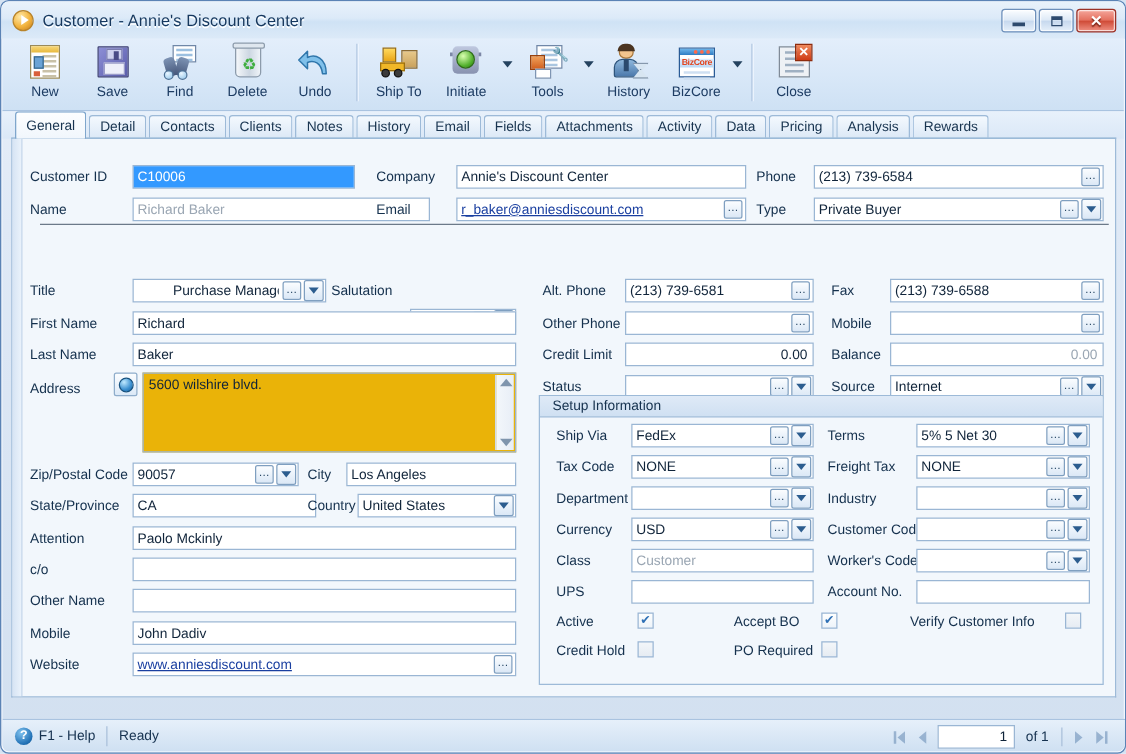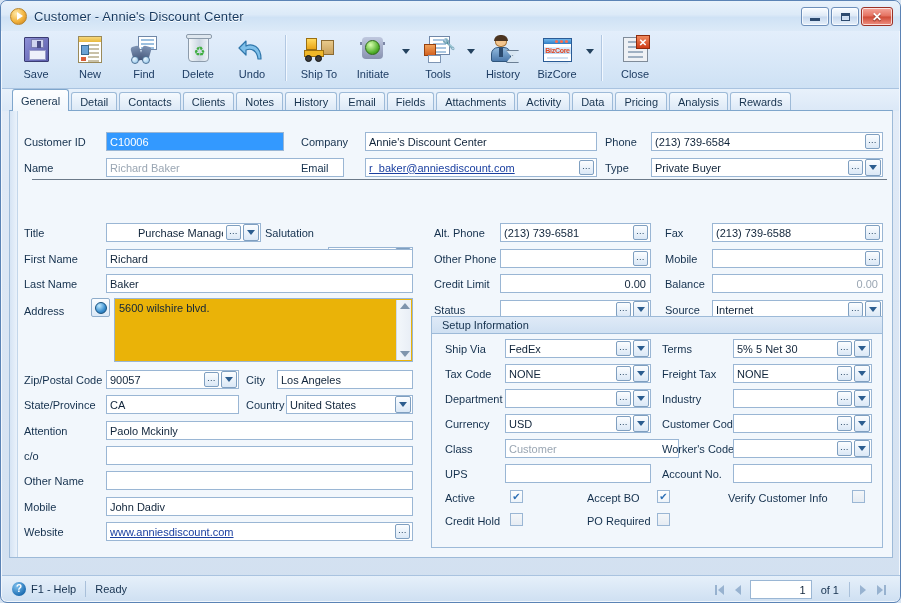--- a/index.html
+++ b/index.html
@@ -323,42 +323,42 @@
       <div class="wbtn close">
           <span class="close-glyph">✕</span>
         </div>
     </div>
   </div>
 
   <div class="toolbar">
 
     <div class="tb-item">
       <div class="tb-ico">
-        <div class="ic-disk">
-            <div class="sh"></div>
-            <div class="lbl"></div>
-          </div>
-      </div>
-      <div class="tb-lbl">Save</div>
-    </div>
-
-    <div class="tb-item">
-      <div class="tb-ico">
         <div class="ic-doc">
             <div class="hdr"></div>
             <div class="ln"></div>
             <div class="ln"></div>
             <div class="ln"></div>
             <div class="ln"></div>
             <div class="ln"></div>
             <div class="ph"></div>
             <div class="sq"></div>
           </div>
       </div>
       <div class="tb-lbl">New</div>
+    </div>
+
+    <div class="tb-item">
+      <div class="tb-ico">
+        <div class="ic-disk">
+            <div class="sh"></div>
+            <div class="lbl"></div>
+          </div>
+      </div>
+      <div class="tb-lbl">Save</div>
     </div>
 
     <div class="tb-item">
       <div class="tb-ico">
         <div class="ic-find">
             <div class="pg">
               <i></i>
               <i></i>
               <i></i>
             </div>
@@ -624,21 +624,21 @@
           <i></i>
         </span>
     </div>
 
     <div class="lbl" style="left:236px;top:263px;">City</div>
     <div class="fld" style="left:267px;top:259px;width:136px;">
       <input value="Los Angeles" style="">
     </div>
 
     <div class="lbl" style="left:14px;top:288px;">State/Province</div>
-    <div class="fld" style="left:96px;top:284px;width:133px;">
+    <div class="fld" style="left:96px;top:284px;width:147px;">
       <input value="CA" style="">
     </div>
 
     <div class="lbl" style="left:236px;top:288px;">Country</div>
     <div class="fld" style="left:276px;top:284px;width:127px;">
       <input value="United States" style="">
       <span class="drop">
           <i></i>
         </span>
     </div>
@@ -790,21 +790,21 @@
       <div class="lbl" style="left:230px;top:101px;">Customer Code</div>
       <div class="fld" style="left:301px;top:97px;width:139px;">
         <input value="" style="">
         <span class="ell">…</span>
         <span class="drop">
             <i></i>
           </span>
       </div>
 
       <div class="lbl" style="left:13px;top:126px;">Class</div>
-      <div class="fld" style="left:73px;top:122px;width:174px;">
+      <div class="fld" style="left:73px;top:122px;width:146px;">
         <input class="gray" readonly="" value="Customer" style="">
       </div>
 
       <div class="lbl" style="left:230px;top:126px;">Worker's Code</div>
       <div class="fld" style="left:301px;top:122px;width:139px;">
         <input value="" style="">
         <span class="ell">…</span>
         <span class="drop">
             <i></i>
           </span>

